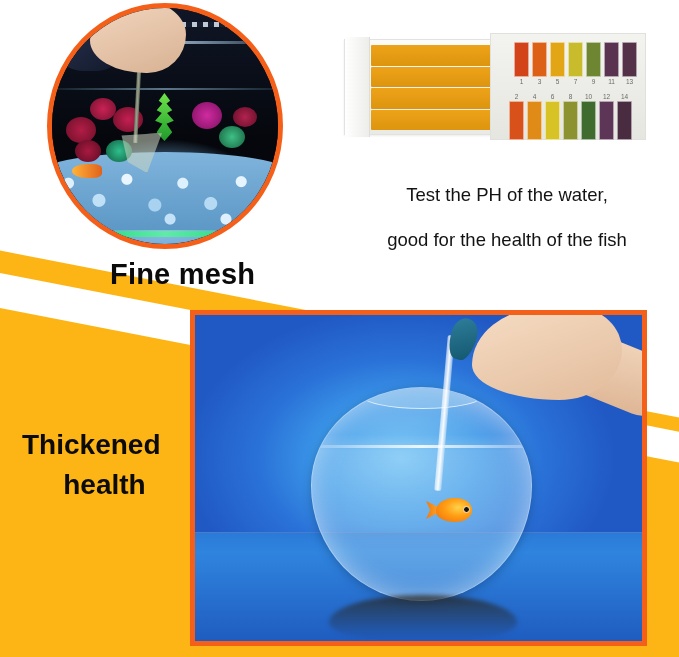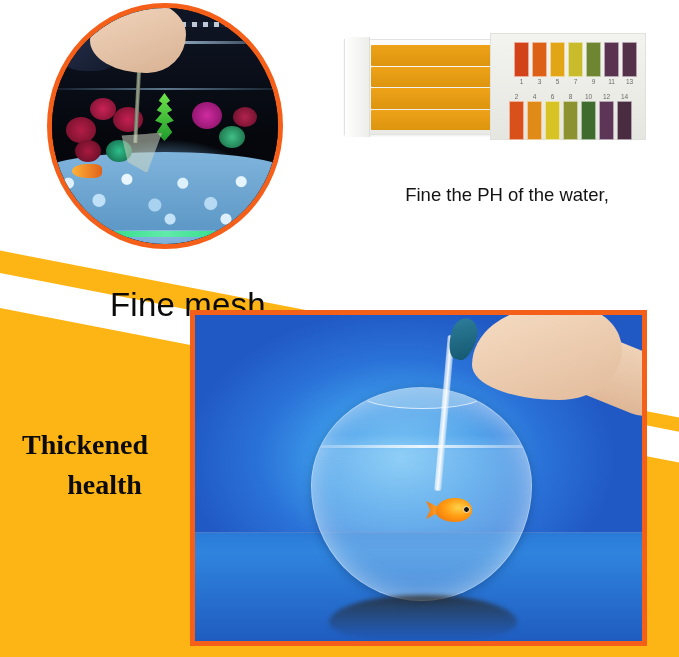--- a/index.html
+++ b/index.html
@@ -183,38 +183,36 @@
     width: 30px; height: 14px;
     background: linear-gradient(90deg,#ffb33a,#e0621a);
     border-radius: 50% 30% 30% 50%;
   }
 
   
   #fine-mesh-label {
     position: absolute;
     left: 110px;
     top: 258px;
-    font-size: 33px;
-    font-weight: normal;
+    font-size: 29px;
+    font-weight: bold;
     color: #0a0a0a;
     letter-spacing: .2px;
     white-space: nowrap;
-    margin-top: 28px;
   }
   #thickened-airbag-label {
     position: absolute;
     left: 22px;
     top: 425px;
     width: 165px;
     font-size: 28px;
     font-weight: bold;
     color: #0b0b0b;
     line-height: 1.42;
     text-align: center;
-    font-family: Liberation Serif, serif;
   }
   #thickened-airbag-label .line-1 { display: block; text-align: left; }
   #thickened-airbag-label .line-2 { display: block; text-align: center; }
 
   #ph-caption {
     position: absolute;
     left: 352px;
     top: 172px;
     width: 310px;
     font-size: 18.5px;
@@ -538,21 +536,22 @@
           </div>
           <div class="ph-cell">
             <div class="ph-num">14</div>
             <div class="ph-swatch" style="background: rgb(74, 44, 64);"></div>
           </div>
         </div>
     </div>
   </div>
 
   <div id="ph-caption">
-    <span class="cap-line-1">Fine the PH of the water,</span>
+    <span class="cap-line-1">Test the PH of the water,</span>
+    <span class="cap-line-2">good for the health of the fish</span>
   </div>
 
   <div id="main-photo">
     <div class="backdrop"></div>
     <div class="table-surface"></div>
     <div class="bowl">
       <div class="bowl-opening"></div>
       <div class="waterline"></div>
       <div class="pebbles"></div>
       <div class="goldfish">

